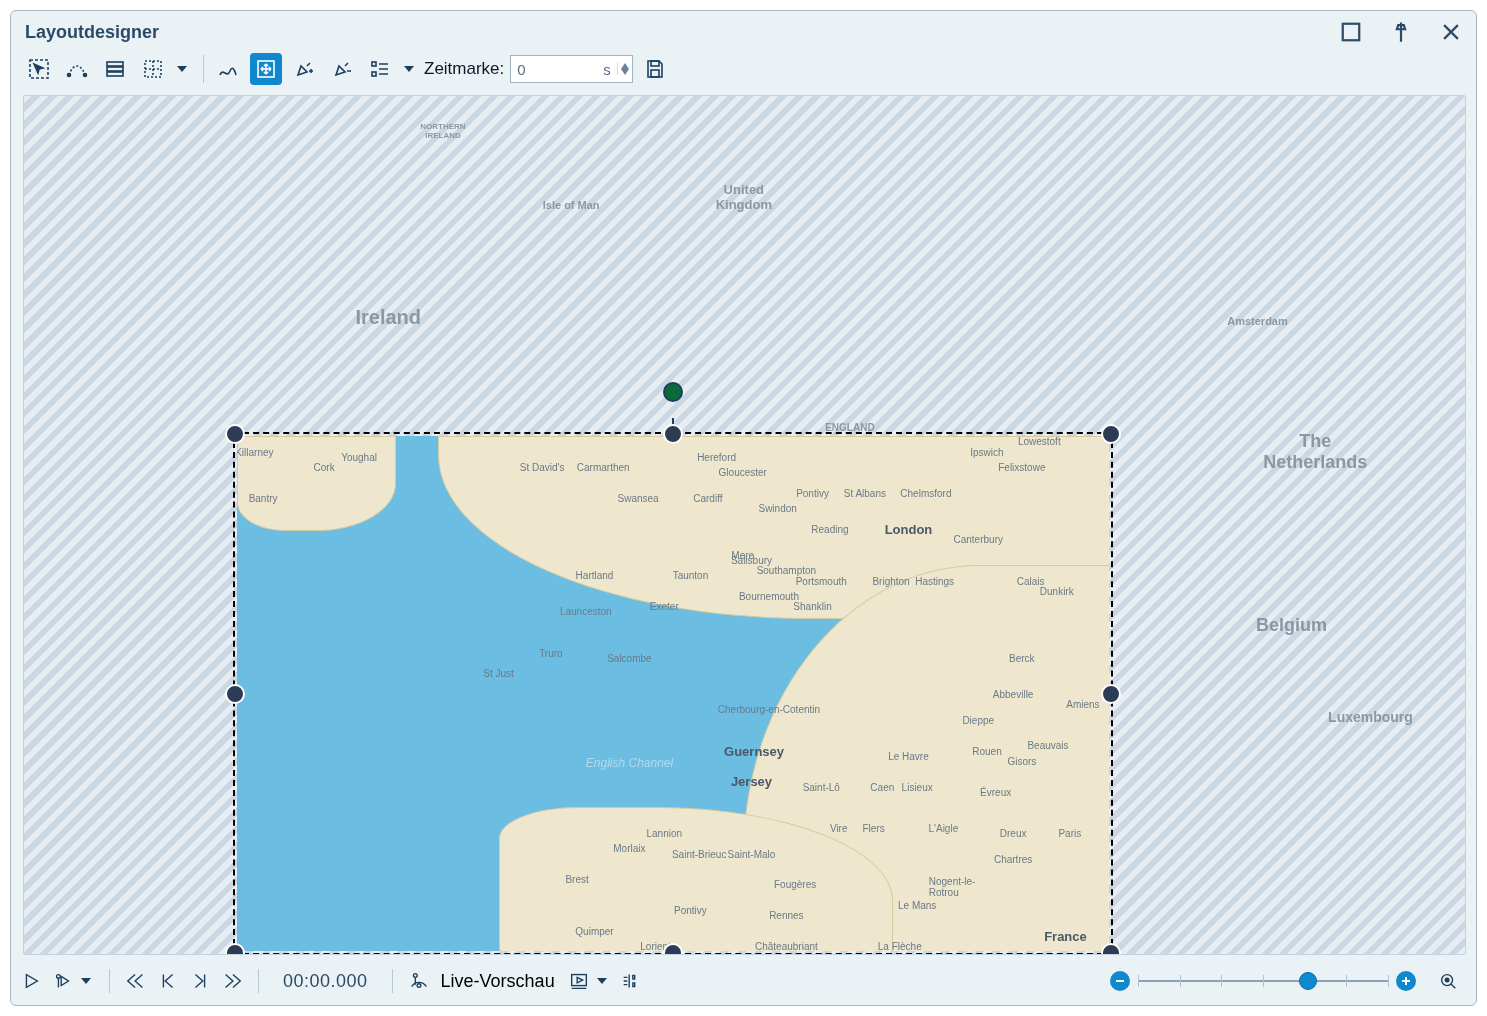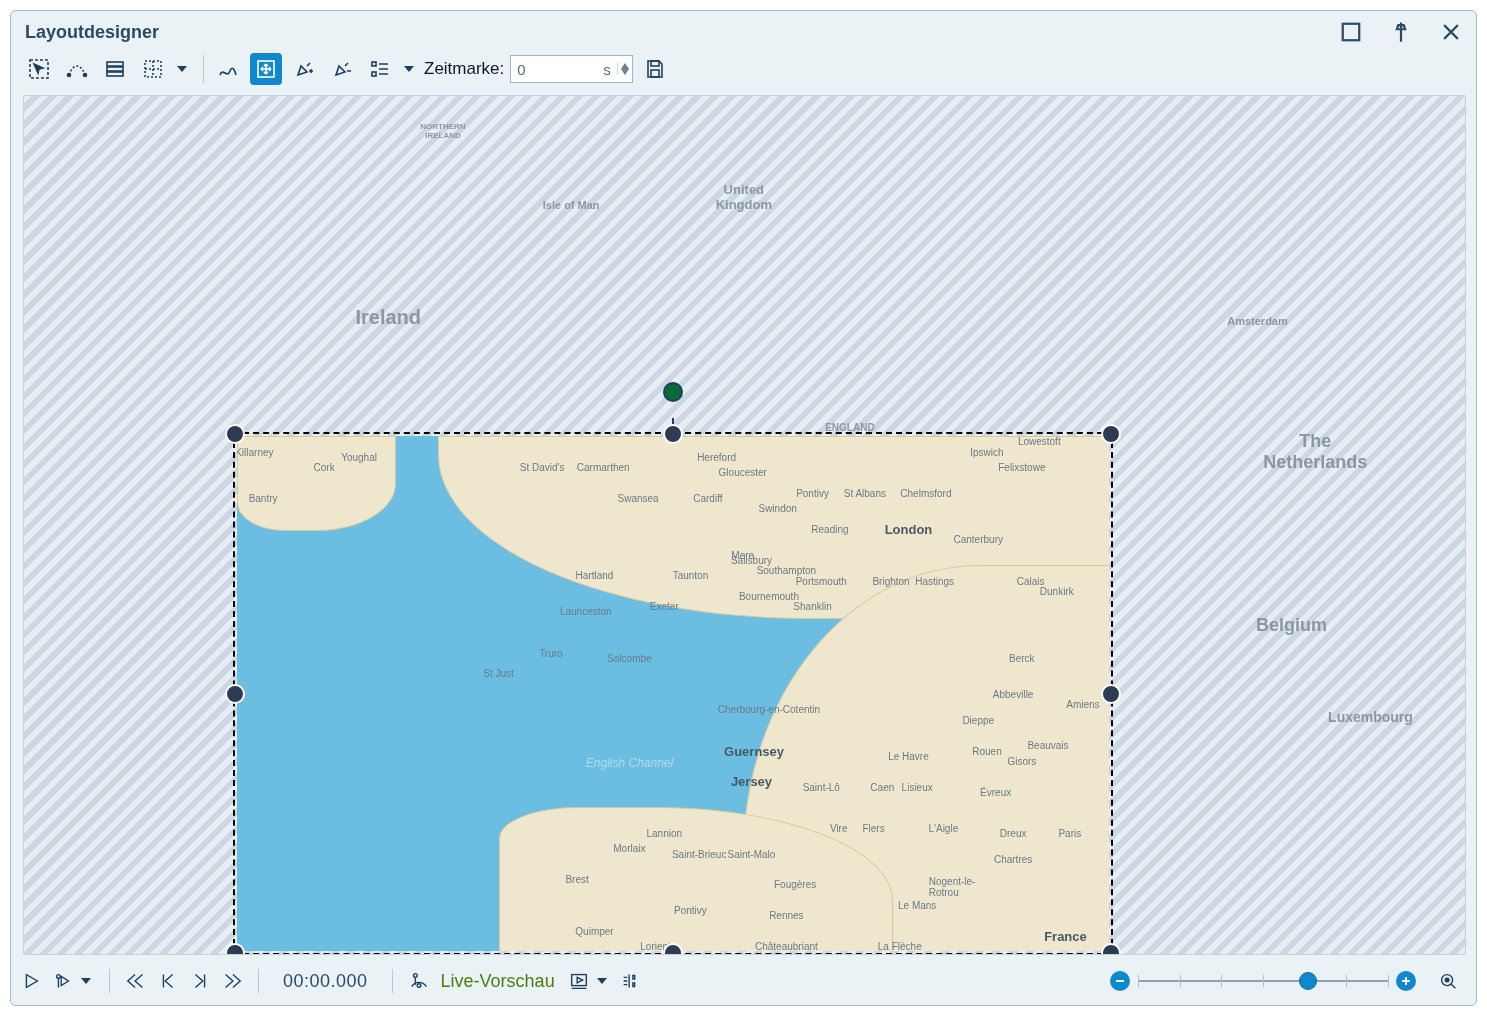--- a/index.html
+++ b/index.html
@@ -45,21 +45,21 @@
   .city{position:absolute;font-size:10px;color:#6a7a87;white-space:nowrap}
   .city.big{font-size:13px;font-weight:700;color:#4a5966}
   .chLabel{position:absolute;font-style:italic;font-size:12px;color:#b5d9ea}
 
   
   .statusbar{display:flex;align-items:center;padding:8px 12px 10px 4px}
   .sbtn{width:28px;height:28px;display:inline-flex;align-items:center;justify-content:center;cursor:pointer;margin:0 2px;border-radius:3px}
   .sbtn svg{width:22px;height:22px;stroke:#1c3f5f;stroke-width:1.5;fill:none}
   .ssep{width:1px;height:24px;background:#b8c9d6;margin:0 10px}
   .time{font-size:18px;color:#2b4a66;letter-spacing:.5px;padding:0 14px}
-  .livelbl{font-size:18px;color:#4d7c0f;margin:0 8px 0 6px}
+  .livelbl{font-size:18px;color:#000000;margin:0 8px 0 6px}
   .zoom{flex:1;display:flex;align-items:center;justify-content:flex-end;gap:8px}
   .ztrack{position:relative;width:250px;height:24px}
   .ztrack .line{position:absolute;left:0;right:0;top:50%;height:2px;background:#8aa2b6;transform:translateY(-50%)}
   .ztrack .tick{position:absolute;top:6px;width:1px;height:12px;background:#b0c2d0}
   .ztrack .knob{position:absolute;top:50%;width:16px;height:16px;border-radius:50%;background:#0f88cd;border:1px solid #0a6ea9;transform:translate(-50%,-50%)}
   .circle-btn{width:20px;height:20px;border-radius:50%;background:#0f88cd;display:inline-flex;align-items:center;justify-content:center;cursor:pointer}
   .circle-btn svg{width:12px;height:12px;stroke:#fff;stroke-width:2;fill:none}
 </style>
 </head>
 <body>

